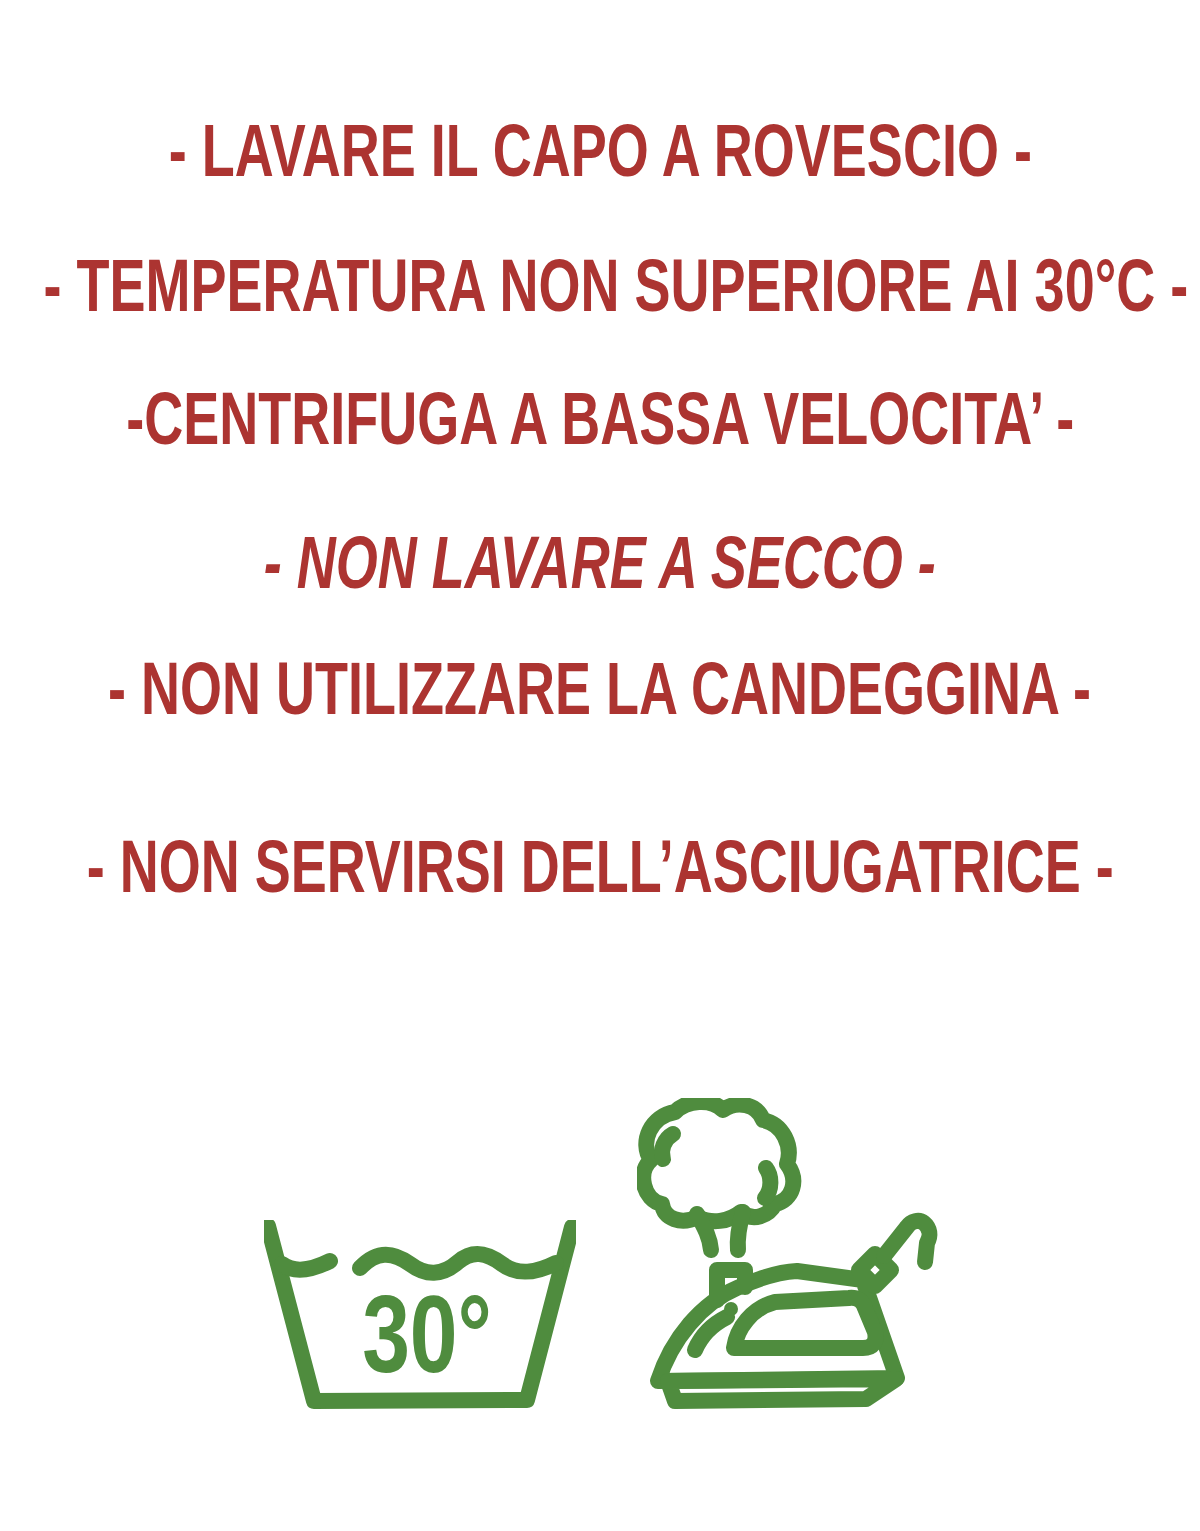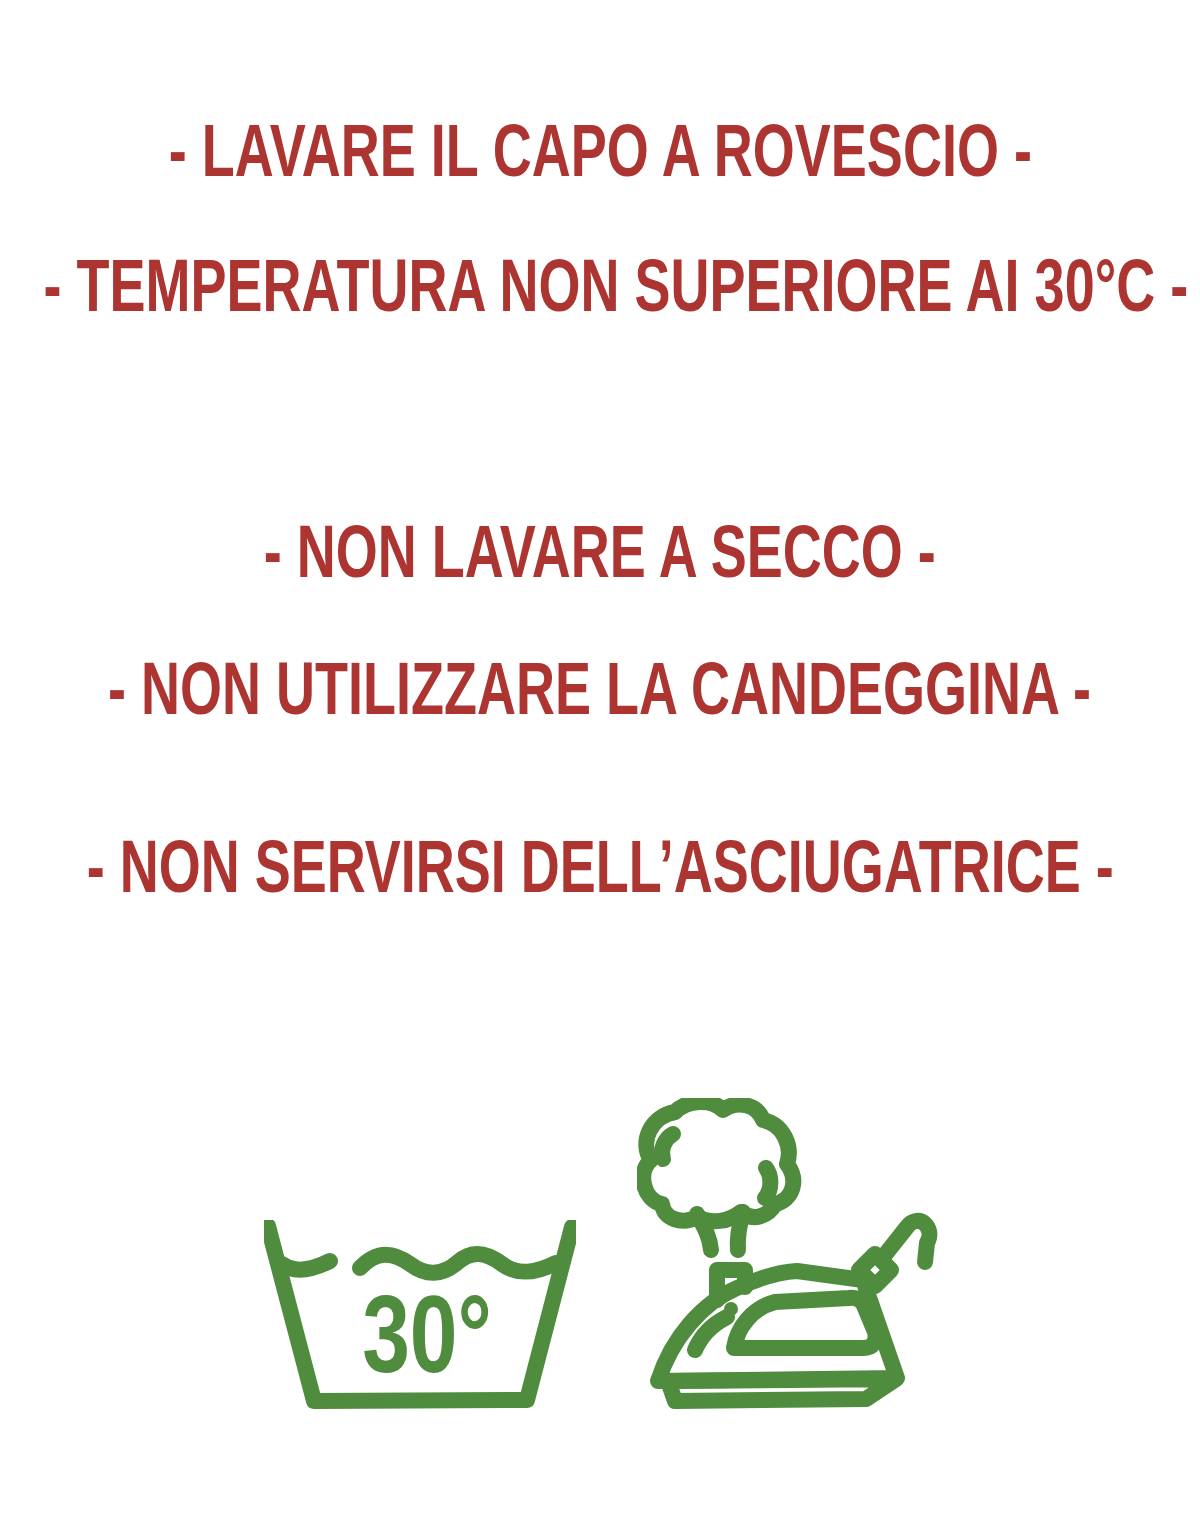--- a/index.html
+++ b/index.html
@@ -25,21 +25,21 @@
     font-weight: bold;
     font-size: 75px;
     color: #ac3431;
     white-space: nowrap;
     transform: scale(0.72, 1);
     transform-origin: center center;
   }
   .line-1 { top: 84px; }
   .line-2 { top: 219px; padding-left: 31px; }
   .line-3 { top: 352px; }
-  .line-4 { top: 485px; }
+  .line-4 { top: 496px; font-style: italic; }
   .line-5 { top: 622px; }
   .line-6 { top: 800px; }
   .line-7 { top: 881px; }
   .icon-svg { position: absolute; }
   .basin-svg { left: 264px; top: 1220px; }
   .iron-svg  { left: 637px; top: 1098px; }
   .stroke {
     fill: none;
     stroke: #4f8c3e;
     stroke-width: 16;
@@ -56,20 +56,23 @@
 </head>
 <body>
 
 <div class="page">
 
   <div class="line line-1">
     <span>- LAVARE IL CAPO A ROVESCIO -</span>
   </div>
   <div class="line line-2">
     <span>- TEMPERATURA NON SUPERIORE AI 30°C -</span>
+  </div>
+  <div class="line line-3">
+    <span>-CENTRIFUGA A BASSA VELOCITA’ -</span>
   </div>
   <div class="line line-4">
     <span>- NON LAVARE A SECCO -</span>
   </div>
   <div class="line line-5">
     <span>- NON UTILIZZARE LA CANDEGGINA -</span>
   </div>
   <div class="line line-6">
     <span>- NON SERVIRSI DELL’ASCIUGATRICE -</span>
   </div>

